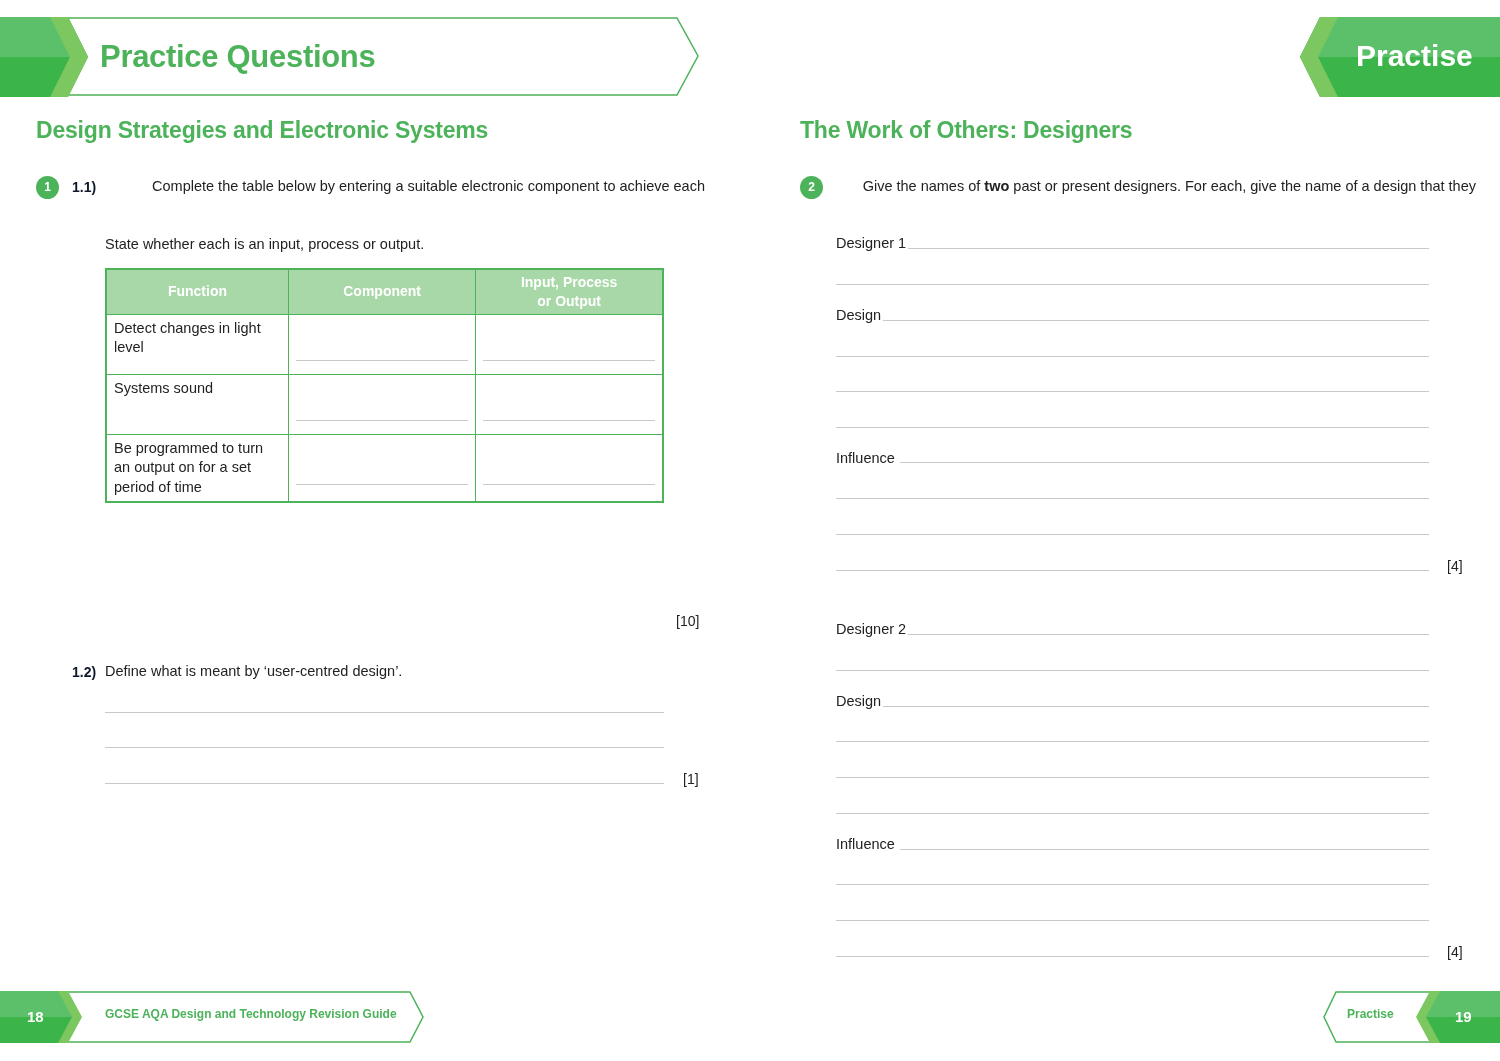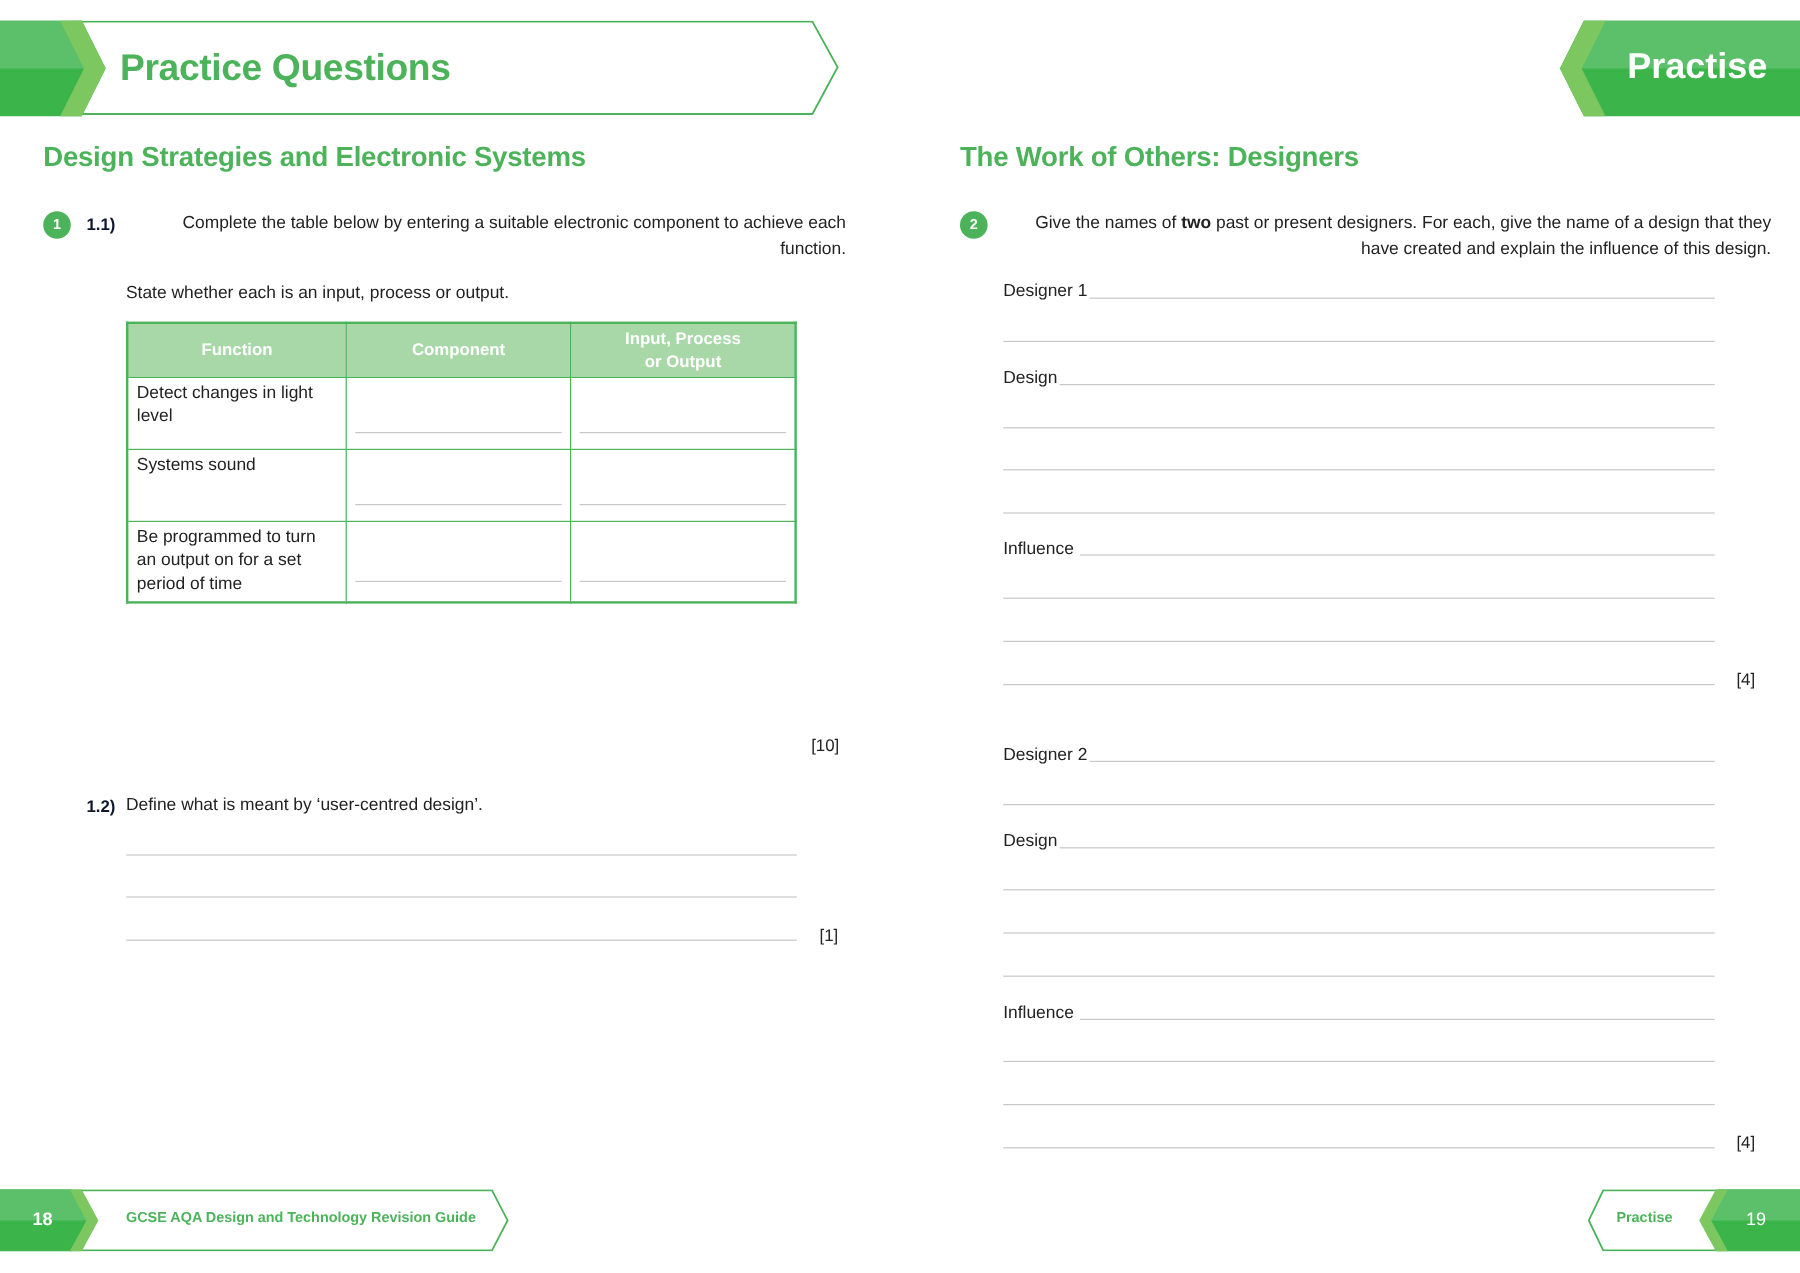--- a/index.html
+++ b/index.html
@@ -33,21 +33,21 @@
 
   .wline { height: 1px; background: #c8c8c8; }
   .field-label { font-size: 14.5px; color: #222; }
 
   
   .ftr-left { left: 0; top: 991px; width: 425px; height: 52px; }
   .ftr-pgnum { position: absolute; left: 27px; top: 17px; font-size: 15px; font-weight: bold; color: #fff; }
   .ftr-book { position: absolute; left: 105px; top: 16px; font-size: 12px; font-weight: bold; color: #4cb35a; }
   .ftr-right { left: 1322px; top: 991px; width: 178px; height: 52px; }
   .ftr-practise { position: absolute; left: 25px; top: 16px; font-size: 12px; font-weight: bold; color: #4cb35a; }
-  .ftr-pgnum-r { position: absolute; left: 133px; top: 17px; font-size: 15px; font-weight: normal; color: #fff; }
+  .ftr-pgnum-r { position: absolute; left: 133px; top: 17px; font-size: 15px; font-weight: bold; color: #fff; }
 </style>
 </head>
 <body>
 
 <div class="abs hdr-left">
   <svg width="700" height="80" viewBox="0 0 700 80">
     <polygon points="60,1 677,1 698,39 677,78 60,78" fill="#ffffff" stroke="#4cb35a" stroke-width="1.5"></polygon>
     <polygon points="0,0 68,0 88,40 68,80 0,80" fill="#3bb54a"></polygon>
     <polygon points="0,0 68,0 88,40 0,40" fill="#5cc06a"></polygon>
     <polygon points="50,0 68,0 88,40 68,80 50,80 70,40" fill="#7cc760"></polygon>
@@ -63,21 +63,20 @@
   </svg>
   <div class="hdr-right-title">Practise</div>
 </div>
 
 <div class="abs section-title" style="left:36px; top:117px;">Design Strategies and Electronic Systems</div>
 
 <div class="abs badge" style="left:36px; top:176px;">1</div>
 <div class="abs qnum" style="left:72px; top:179px;">1.1)</div>
 <div class="abs qtext" style="left:105px; top:176px; width:600px;">
   <div>Complete the table below by entering a suitable electronic component to achieve each</div>
-  <div>function.</div>
 </div>
 <div class="abs qtext" style="left:105px; top:234px;">State whether each is an input, process or output.</div>
 
 <table class="abs tbl">
   <thead>
     <tr>
       <th style="width:183px;margin-top:19px;">Function</th>
       <th style="width:188px;">Component</th>
       <th style="width:188px;">
         <div>Input, Process</div>
@@ -132,21 +131,20 @@
 <div class="abs wline" style="left:105px; top:712px; width:559px;"></div>
 <div class="abs wline" style="left:105px; top:747px; width:559px;"></div>
 <div class="abs wline" style="left:105px; top:783px; width:559px;"></div>
 <div class="abs mark" style="left:683px; top:771px;">[1]</div>
 
 <div class="abs section-title" style="left:800px; top:117px;">The Work of Others: Designers</div>
 
 <div class="abs badge" style="left:800px; top:176px;">2</div>
 <div class="abs qtext" style="left:836px; top:176px; width:640px;">
   <div><span>Give the names of </span><b>two</b><span> past or present designers. For each, give the name of a design that they</span></div>
-  <div>have created and explain the influence of this design.</div>
 </div>
 
 <div class="abs field-label" style="left:836px; top:235px;">Designer 1</div>
 <div class="abs wline" style="left:908px; top:248px; width:521px;"></div>
 <div class="abs wline" style="left:836px; top:284px; width:593px;"></div>
 
 <div class="abs field-label" style="left:836px; top:307px;">Design</div>
 <div class="abs wline" style="left:883px; top:320px; width:546px;"></div>
 <div class="abs wline" style="left:836px; top:356px; width:593px;"></div>
 <div class="abs wline" style="left:836px; top:391px; width:593px;"></div>

